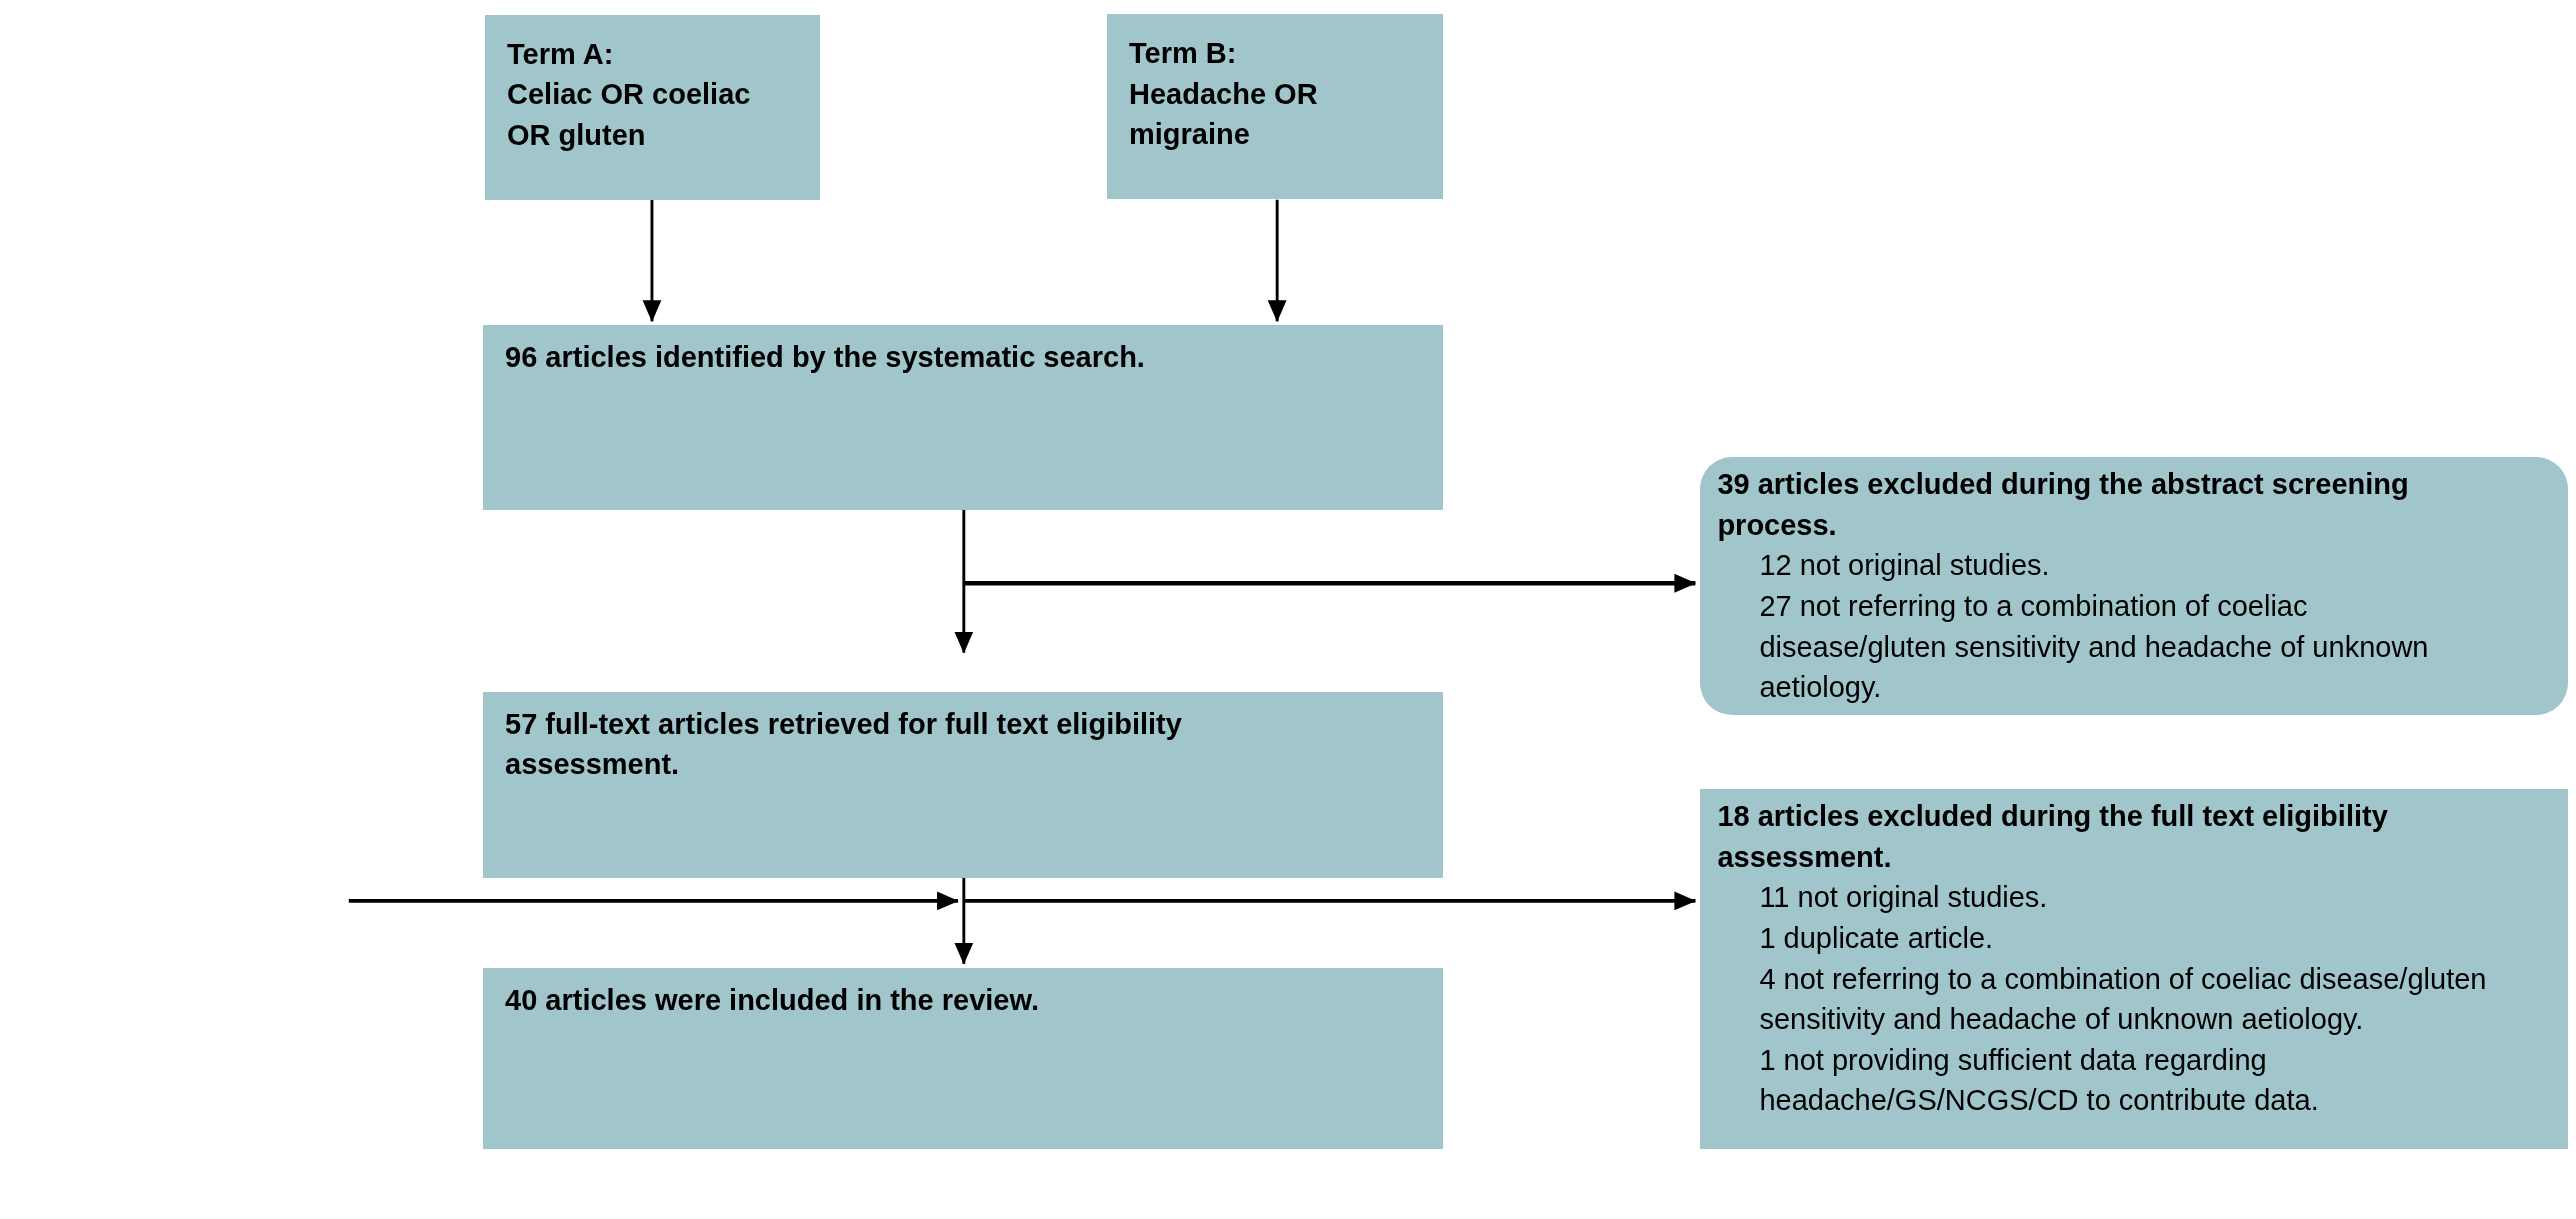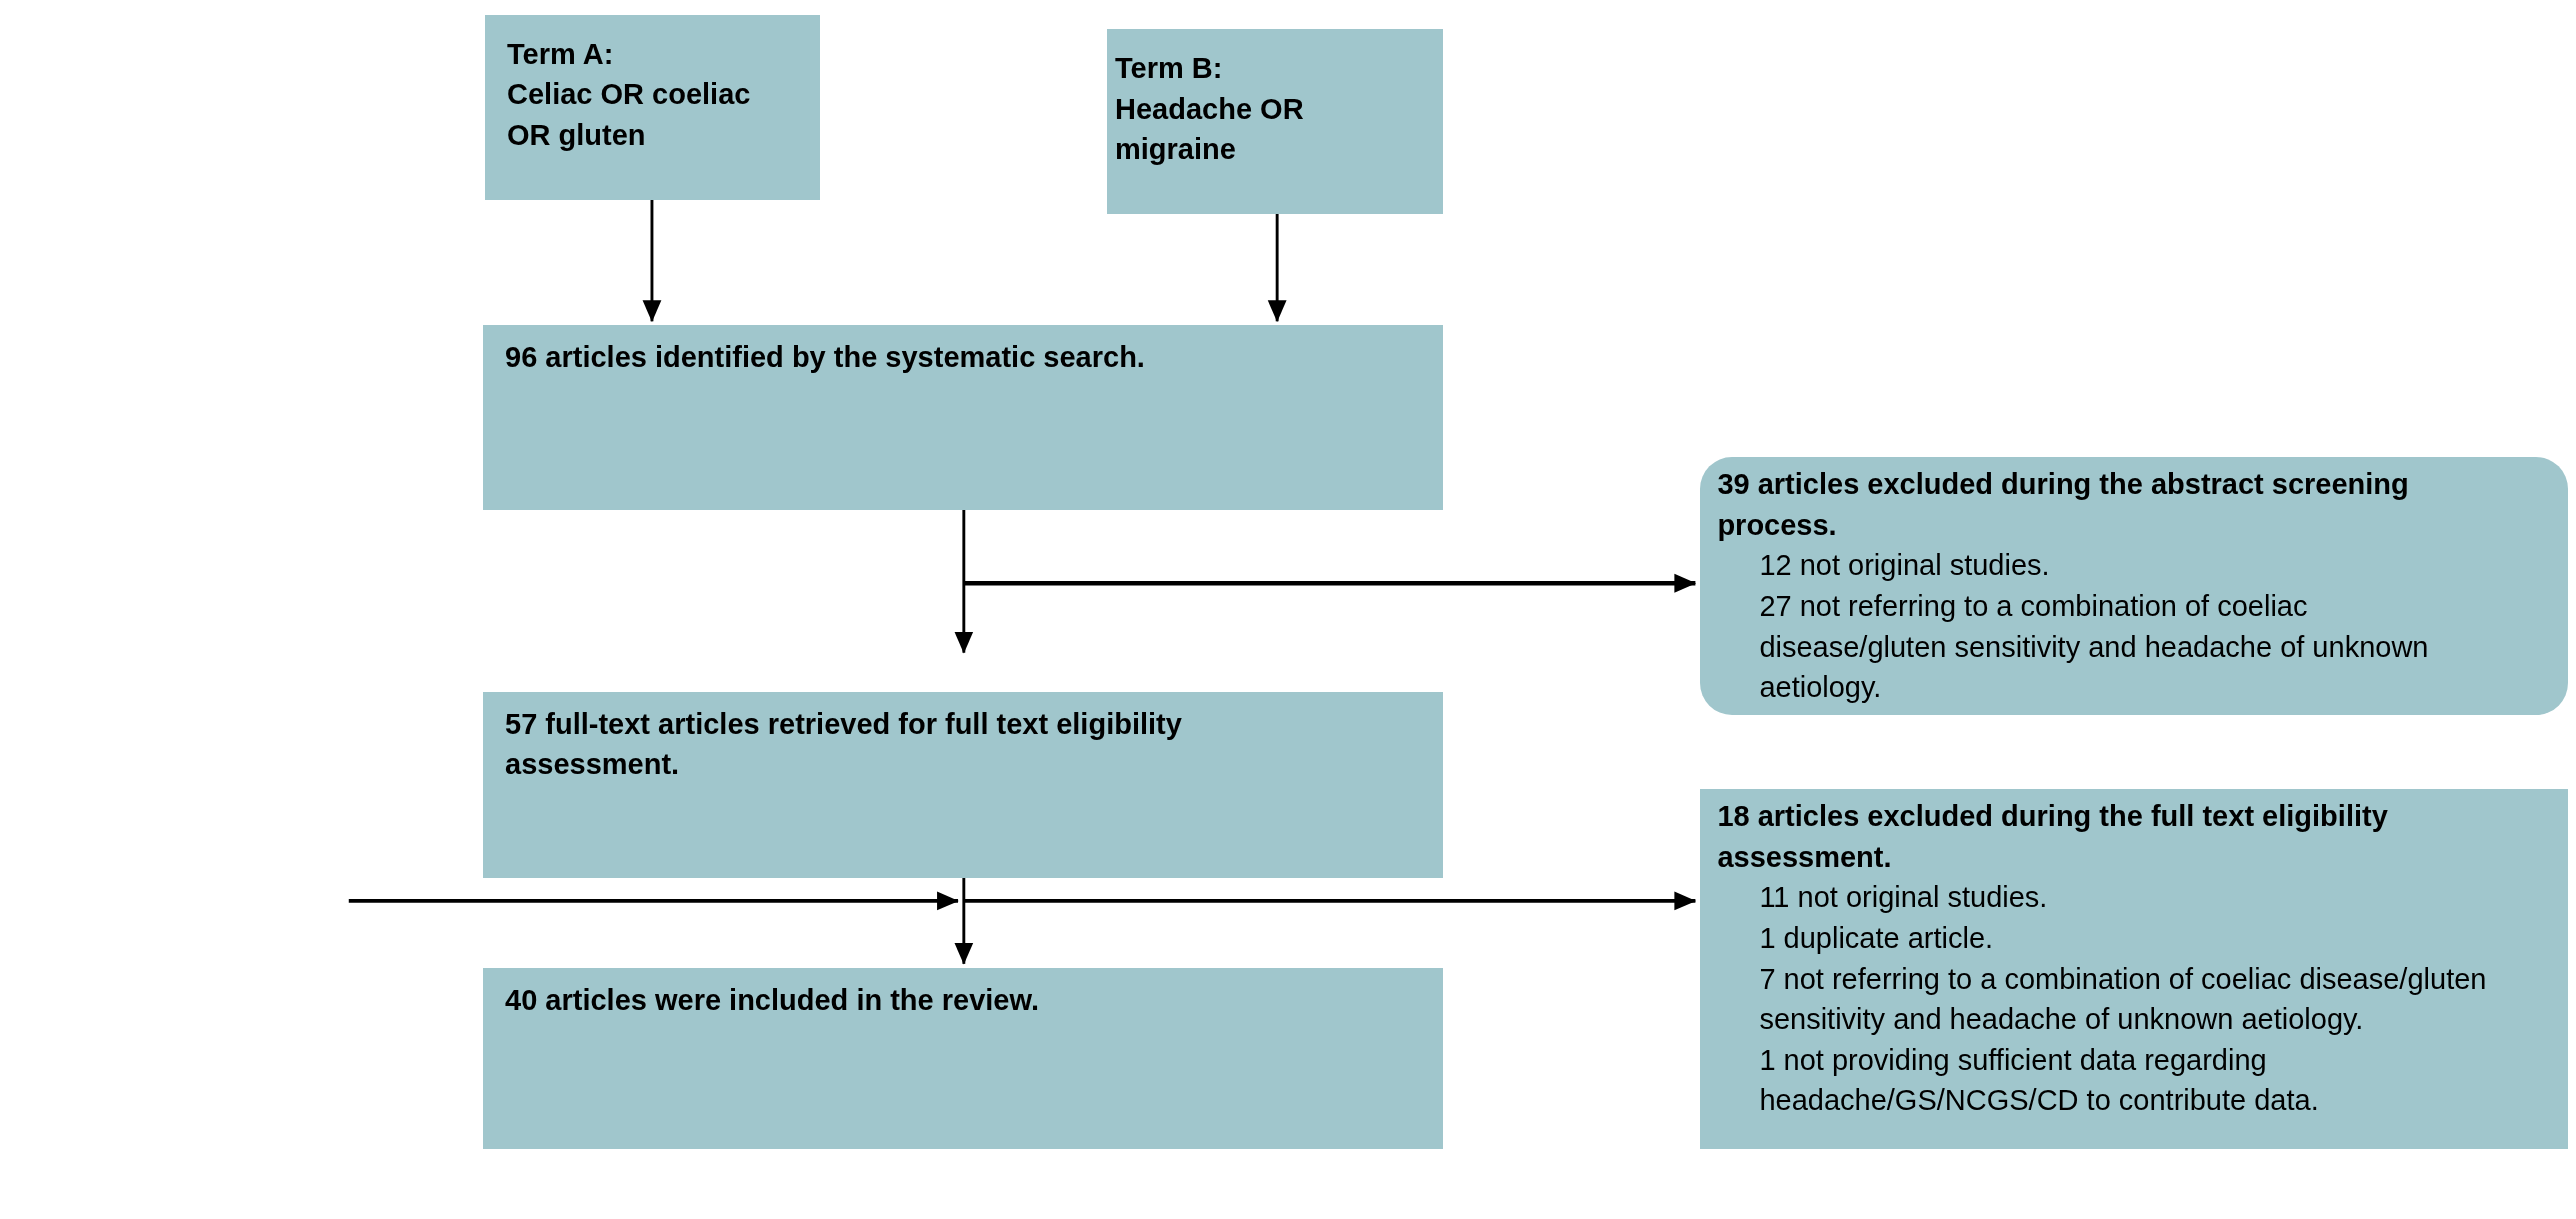--- a/index.html
+++ b/index.html
@@ -29,21 +29,21 @@
     color: #000000;
     font-size: 29px;
     line-height: 1.4;
   }
   .node .title { font-weight: bold; white-space: pre-line; }
   .node .body  { font-weight: bold; white-space: pre-line; }
   .node .item  { font-weight: normal; white-space: pre-line; margin-left: 42px; }
 
   
   #node-term-a            { left: 485px;  top: 14.5px;   width: 335px;  height: 185px; padding: 19px 22px; }
-  #node-term-b            { left: 1107px; top: 29px;   width: 336px;  height: 185px; padding: 19px 8px; }
+  #node-term-b            { left: 1107px; top: 14px;   width: 336px;  height: 185px; padding: 19px 22px; }
   #node-identified        { left: 483px;  top: 325px;  width: 960px; height: 185px; padding: 11.6px 22px; }
   #node-abstract-excluded { left: 1700px; top: 457px;  width: 868px; height: 258px; padding: 7.2px 17.4px; border-radius: 32px; }
   #node-fulltext          { left: 483px;  top: 657px;  width: 960px; height: 186px; padding: 11.6px 22px; margin-top: 35px; }
   #node-additional        { left: 10px;   top: 753px; width: 339px;  height: 245px; padding: 19px 17.4px; }
   #node-fulltext-excluded { left: 1700px; top: 789px; width: 868px; height: 427px; padding: 7.2px 17.4px; }
   #node-included          { left: 483px;  top: 968px; width: 960px; height: 184px; padding: 11.6px 22px; }
 </style>
 </head>
 <body>
 
@@ -100,21 +100,21 @@
     <div class="title">57 full-text articles retrieved for full text eligibility
 assessment.</div>
   </div>
 
 
   <div class="node" id="node-fulltext-excluded">
     <div class="title">18 articles excluded during the full text eligibility
 assessment.</div>
     <div class="item">11 not original studies.</div>
     <div class="item">1 duplicate article.</div>
-    <div class="item">7 not referring to a combination of coeliac disease/gluten
+    <div class="item">4 not referring to a combination of coeliac disease/gluten
 sensitivity and headache of unknown aetiology.</div>
     <div class="item">1 not providing sufficient data regarding
 headache/GS/NCGS/CD to contribute data.</div>
   </div>
 
   <div class="node" id="node-included">
     <div class="title">40 articles were included in the review.</div>
   </div>
 
 </div>

